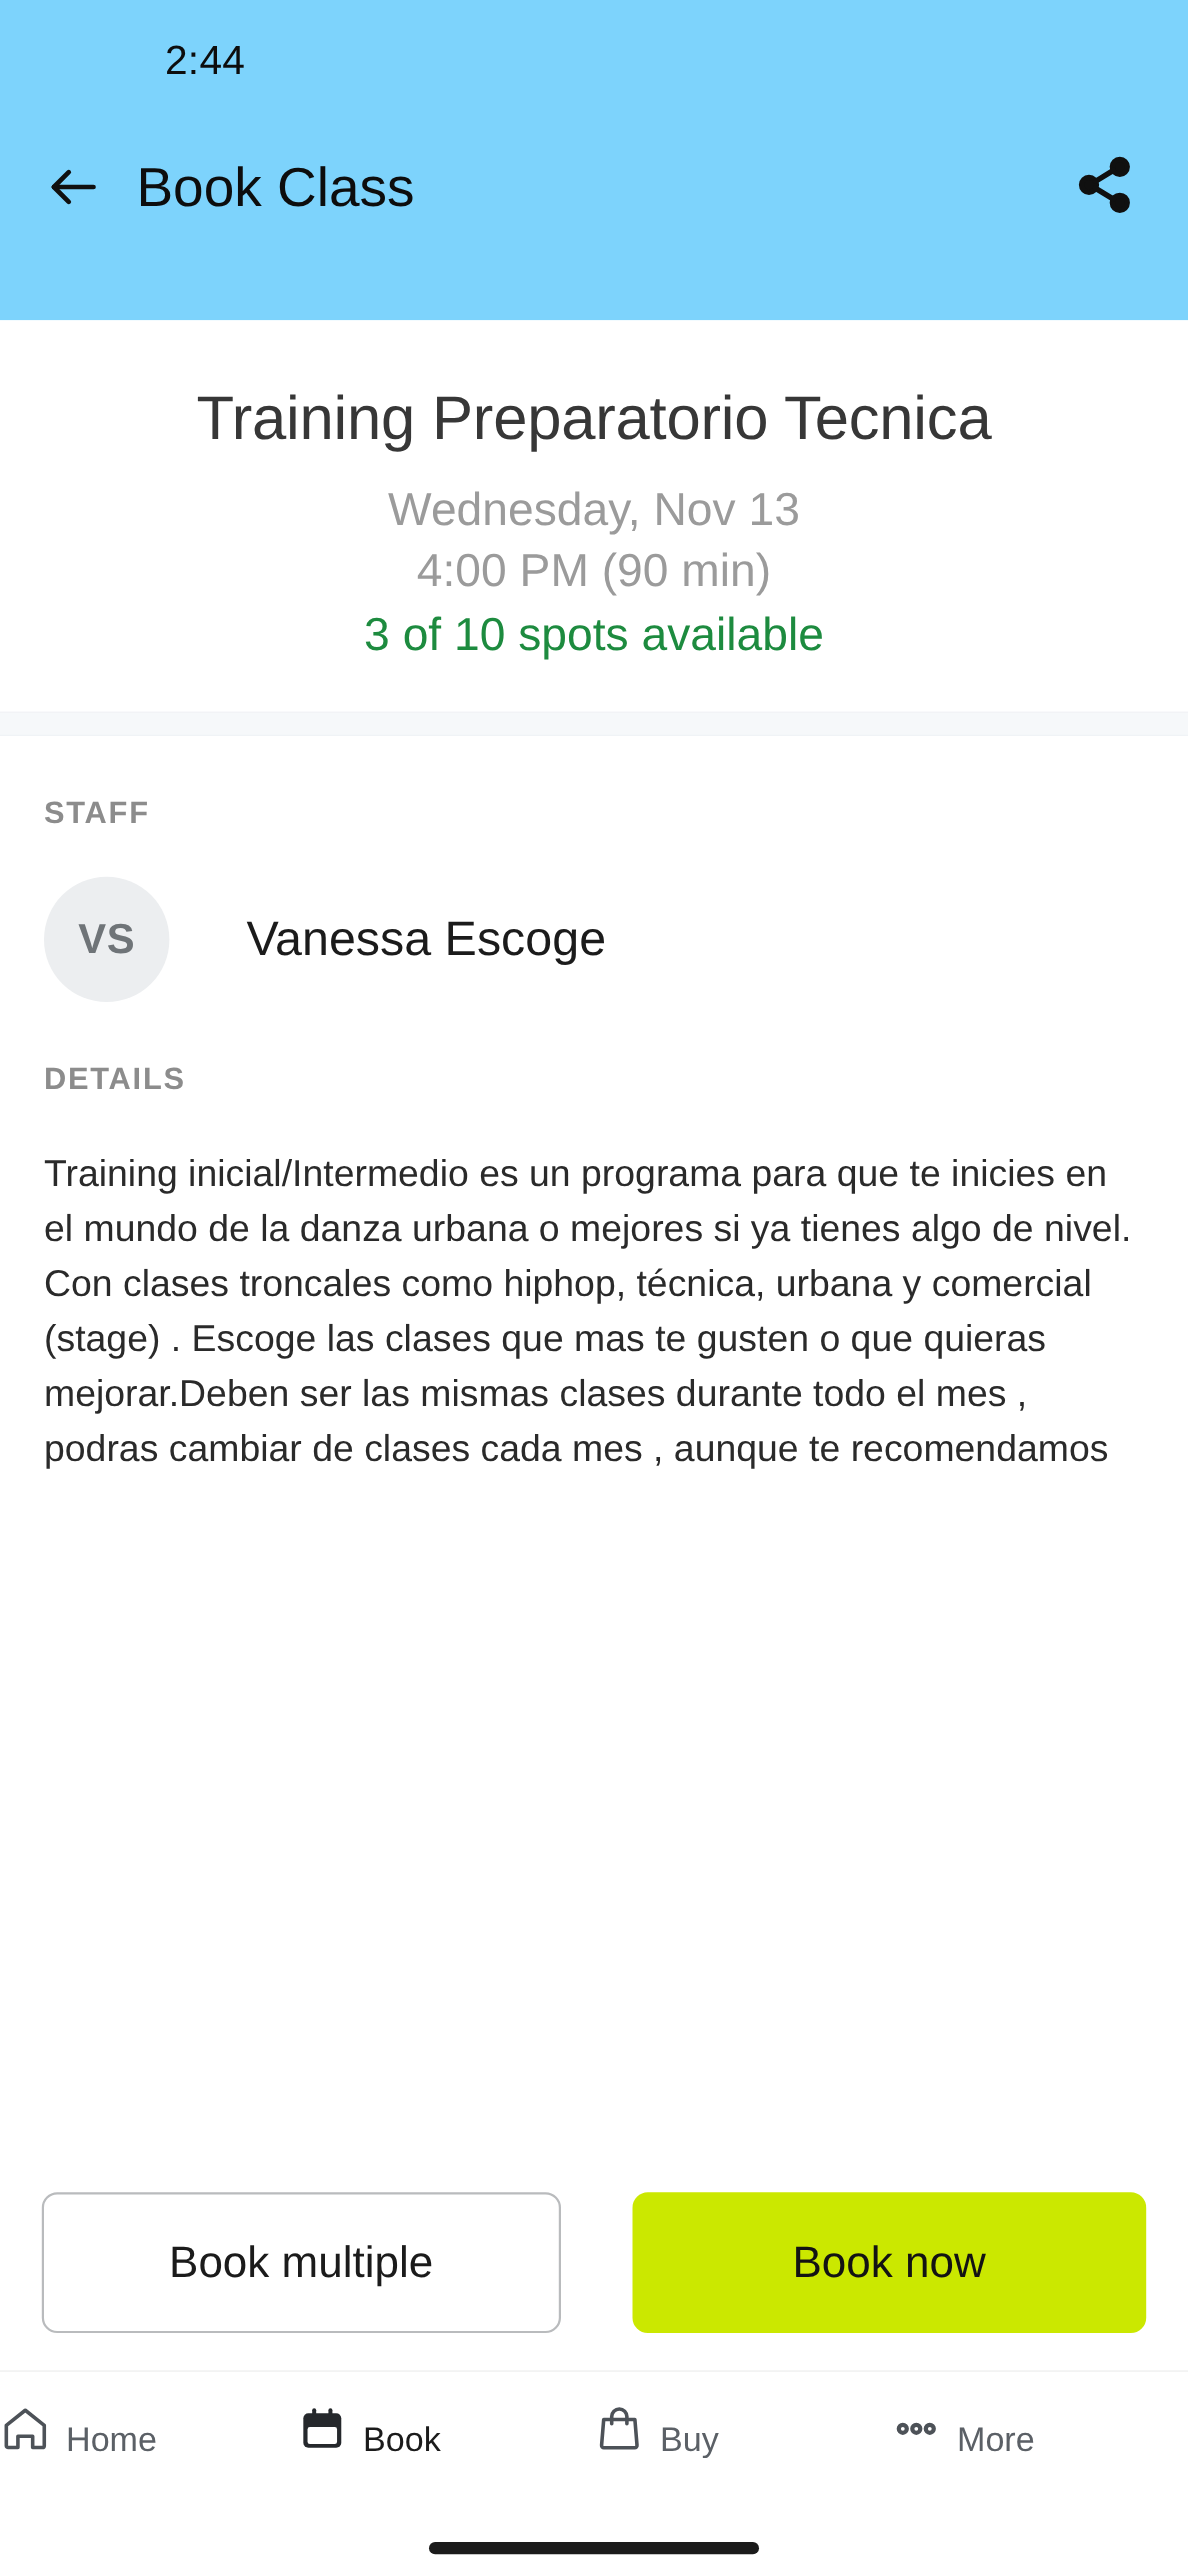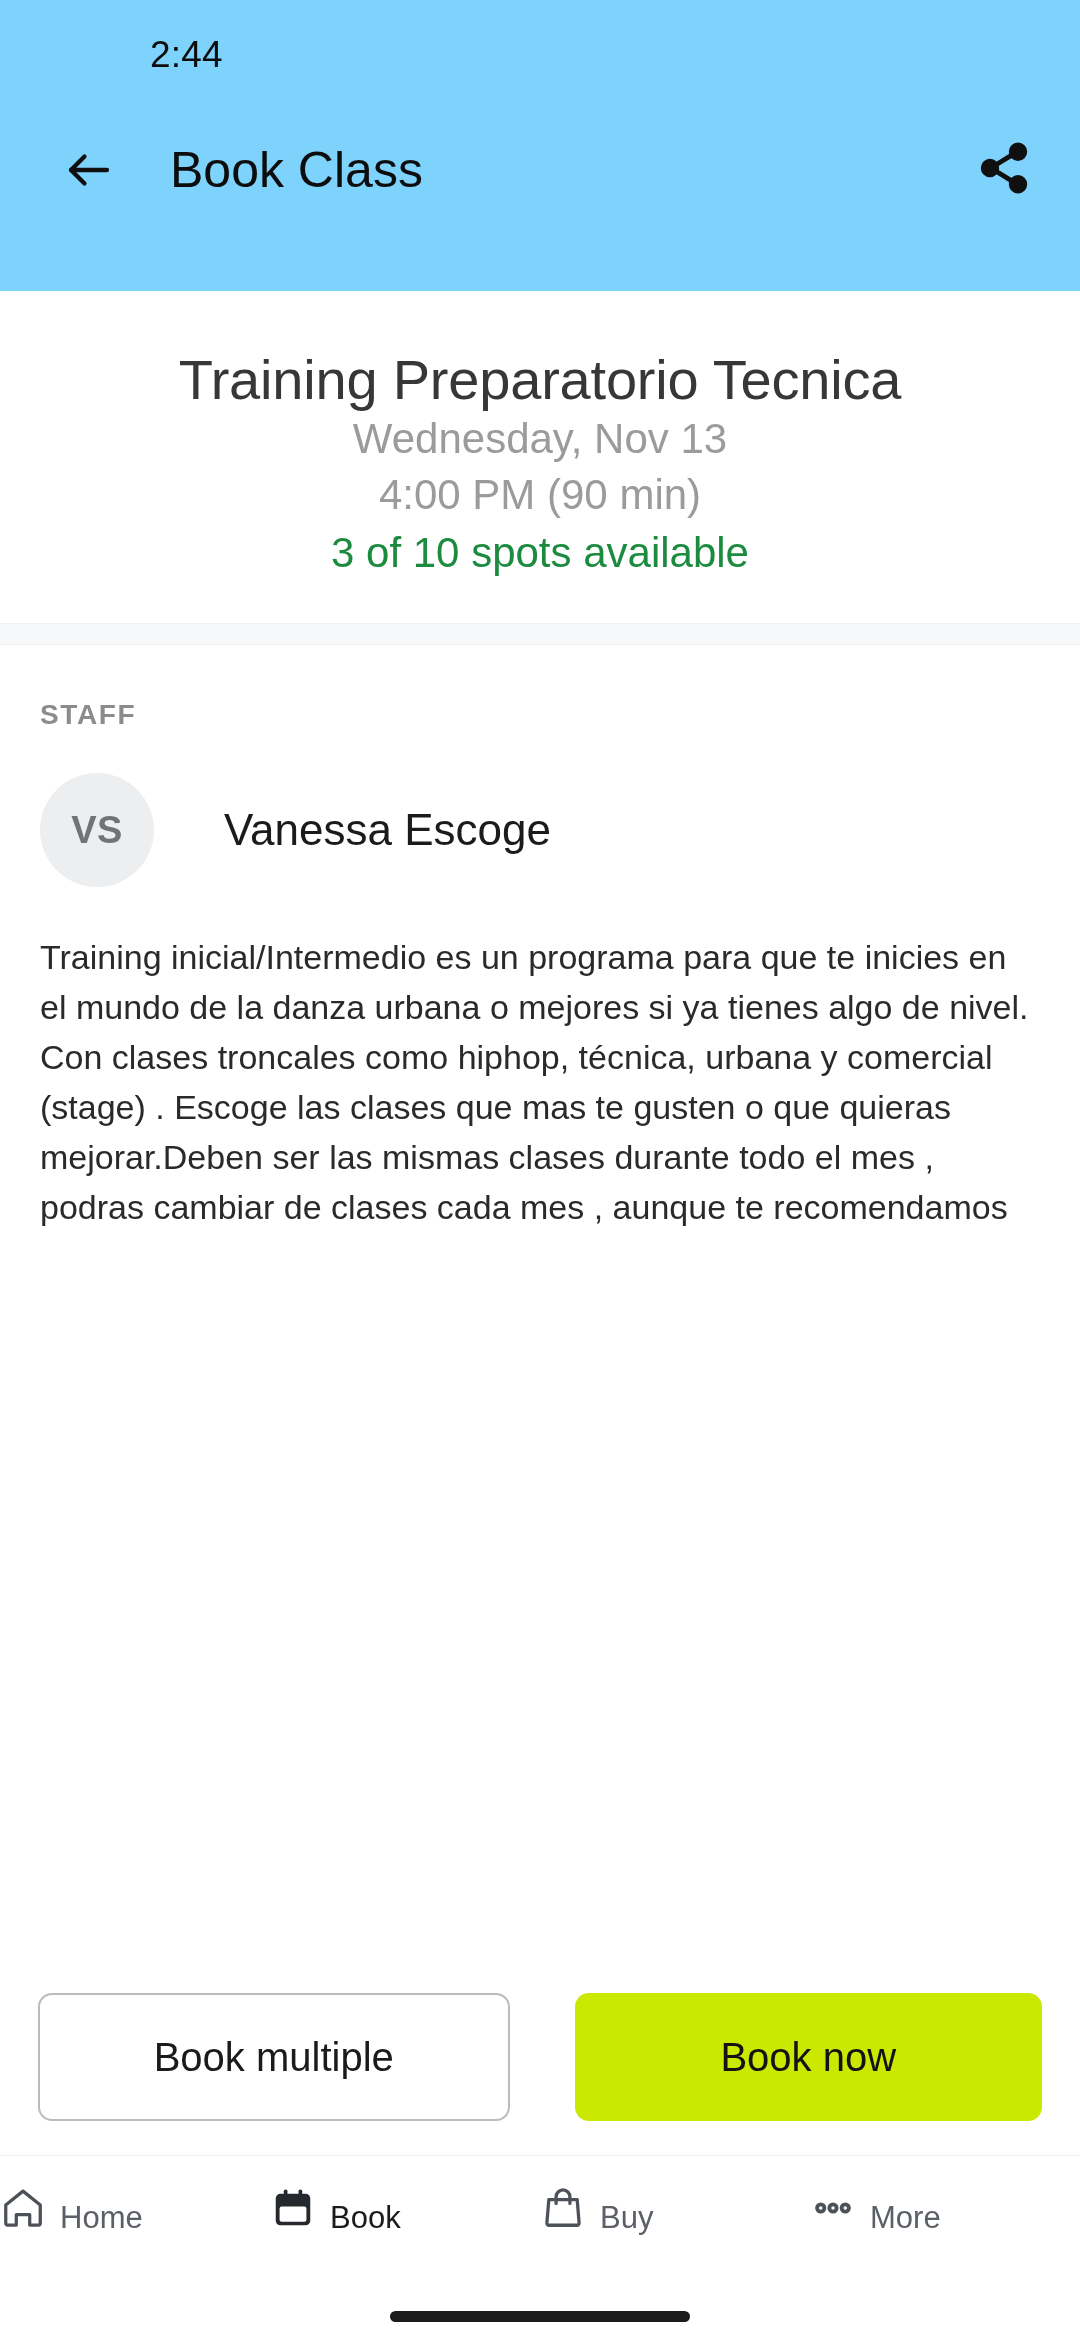--- a/index.html
+++ b/index.html
@@ -29,23 +29,22 @@
     padding-left:150px;
   }
   .status-time {
     font-size:37px;
     color:#0d0d0d;
     letter-spacing:0.2px;
   }
   .titlerow {
     height:120px;
     display:flex; align-items:center;
-    padding:0 44px 0 58px;
+    padding:0 44px 0 36px;
     position:relative;
-    gap:24px;
   }
   .back-btn {
     width:62px; height:62px;
     display:flex; align-items:center; justify-content:center;
     flex:0 0 auto;
   }
   .back-btn svg { display:block; }
   .appbar-title {
     font-size:50px;
     color:#0d0d0d;
@@ -76,21 +75,21 @@
   .hero-title {
     font-size:56px;
     line-height:1.18;
     color:#373737;
     font-weight:400;
     letter-spacing:-0.2px;
   }
   .hero-date, .hero-time {
     font-size:42px;
     color:#9b9b9b;
-    margin-top:2px;
+    margin-top:26px;
     font-weight:400;
   }
   .hero-time { margin-top:8px; }
   .hero-spots {
     font-size:42px;
     color:#1d8b3f;
     margin-top:10px;
     font-weight:400;
   }
 
@@ -271,20 +270,21 @@
 
         <div class="staff-row">
           <div class="avatar">
             <span class="avatar-initials">VS</span>
           </div>
           <div class="staff-name">Vanessa Escoge</div>
         </div>
       </div>
 
       <div class="section">
+        <div class="section-label">DETAILS</div>
         <div class="details-text">Training inicial/Intermedio es un programa para que te inicies en el mundo de la danza urbana o mejores si ya tienes algo de nivel. Con clases troncales como hiphop, técnica, urbana y comercial (stage) . Escoge las clases que mas te gusten o que quieras mejorar.Deben ser las mismas clases durante todo el mes , podras cambiar de clases cada mes , aunque te recomendamos</div>
       </div>
     </div>
 
     <div class="actions">
       <div class="btn btn-outline">Book multiple</div>
       <div class="btn btn-primary">Book now</div>
     </div>
 
     <div class="bottomnav">

